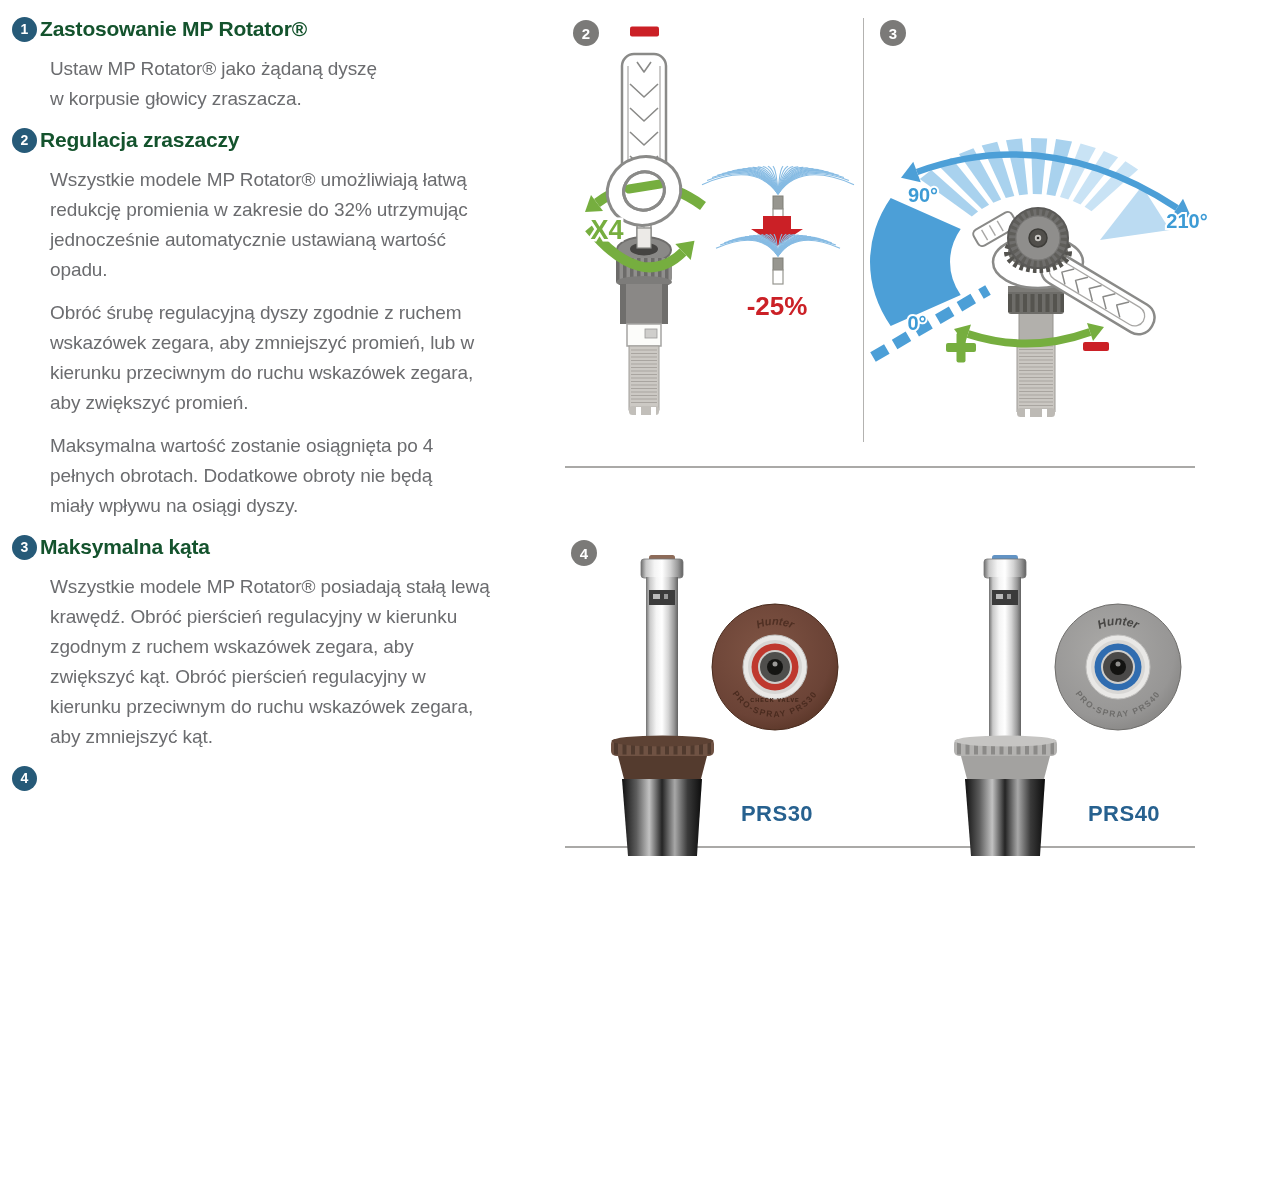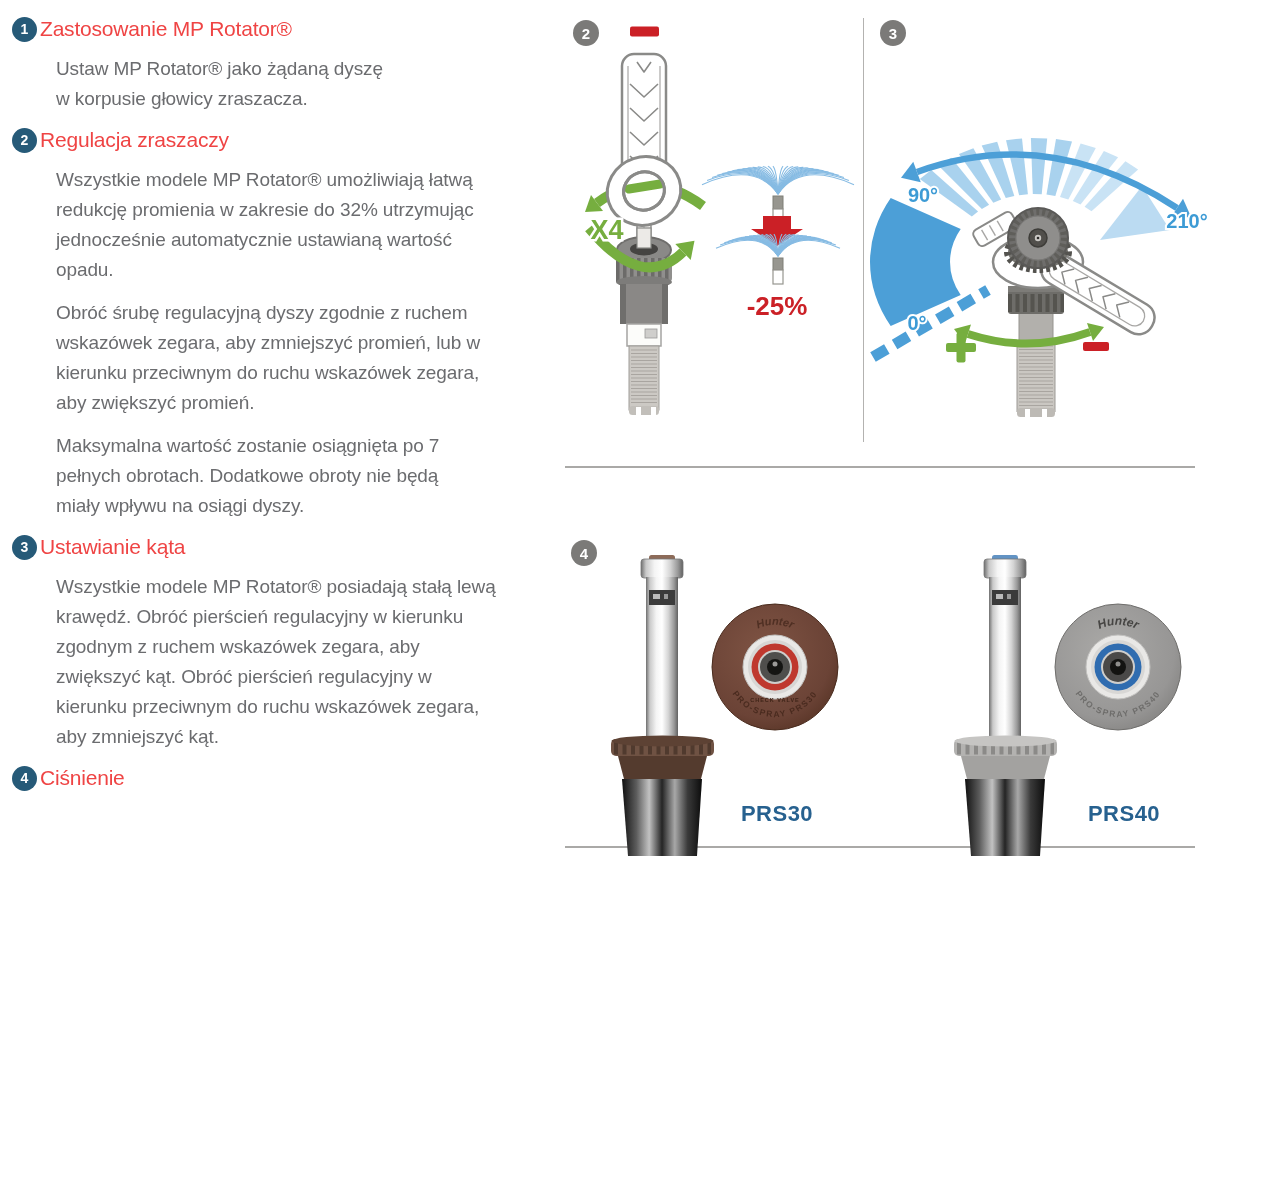--- a/index.html
+++ b/index.html
@@ -1,25 +1,25 @@
 <!DOCTYPE html>
 <html lang="pl"><head>
 <meta charset="utf-8">
 <style>
   html,body{margin:0;padding:0;background:#fff}
   body{position:relative;width:1280px;height:1178px;overflow:hidden;
        font-family:"Liberation Sans",sans-serif;-webkit-font-smoothing:antialiased}
   .left-col{position:absolute;left:12px;top:16px;width:548px}
   .sec{position:relative;padding-left:28px;margin:0 0 6px}
-  .sec h2{margin:0 0 12px;font-size:21px;line-height:26px;font-weight:normal;
-          color:#ef4444;letter-spacing:-0.2px}
+  .sec h2{margin:0 0 12px;font-size:21px;line-height:26px;font-weight:bold;
+          color:#14532d;letter-spacing:-0.2px}
   .badge-blue{position:absolute;left:0;top:1px;width:25px;height:25px;border-radius:50%;
           background:#265A78;color:#fff;font-weight:bold;font-size:14px;line-height:25px;
           text-align:center}
-  .sec p{margin:0 16px 13px;font-size:19px;line-height:30px;color:#6B6C6F;
+  .sec p{margin:0 10px 13px;font-size:19px;line-height:30px;color:#6B6C6F;
          white-space:pre-line;letter-spacing:-0.1px}
   .fig{position:absolute}
   #fig2{left:565px;top:0;width:300px;height:465px}
   #fig3{left:865px;top:0;width:345px;height:465px}
   #fig4{left:565px;top:520px;width:645px;height:345px}
   .vdiv{position:absolute;left:863px;top:18px;width:1px;height:424px;background:#b3b2b0}
   .hdiv{position:absolute;left:565px;width:630px;height:2px;background:#aaa9a7}
   #hdiv1{top:466px}
   #hdiv2{top:846px}
   svg text{font-family:"Liberation Sans",sans-serif}
@@ -47,39 +47,38 @@
     <div class="badge-blue">2</div>
     <h2>Regulacja zraszaczy</h2>
     <p>Wszystkie modele MP Rotator® umożliwiają łatwą
 redukcję promienia w zakresie do 32% utrzymując
 jednocześnie automatycznie ustawianą wartość
 opadu.</p>
     <p>Obróć śrubę regulacyjną dyszy zgodnie z ruchem
 wskazówek zegara, aby zmniejszyć promień, lub w
 kierunku przeciwnym do ruchu wskazówek zegara,
 aby zwiększyć promień.</p>
-    <p>Maksymalna wartość zostanie osiągnięta po 7
+    <p>Maksymalna wartość zostanie osiągnięta po 4
 pełnych obrotach. Dodatkowe obroty nie będą
 miały wpływu na osiągi dyszy.</p>
   </div>
 
   <div class="sec">
     <div class="badge-blue">3</div>
-    <h2>Ustawianie kąta</h2>
+    <h2>Maksymalna kąta</h2>
     <p>Wszystkie modele MP Rotator® posiadają stałą lewą
 krawędź. Obróć pierścień regulacyjny w kierunku
 zgodnym z ruchem wskazówek zegara, aby
 zwiększyć kąt. Obróć pierścień regulacyjny w
 kierunku przeciwnym do ruchu wskazówek zegara,
 aby zmniejszyć kąt.</p>
   </div>
 
   <div class="sec">
     <div class="badge-blue">4</div>
-    <h2>Ciśnienie</h2>
   </div>
 </div>
 
 <div class="vdiv"></div>
 <div class="hdiv" id="hdiv1"></div>
 <div class="hdiv" id="hdiv2"></div>
 
 <svg id="fig2" class="fig" viewBox="565 0 300 465" xmlns="http://www.w3.org/2000/svg">
 
   <g>

